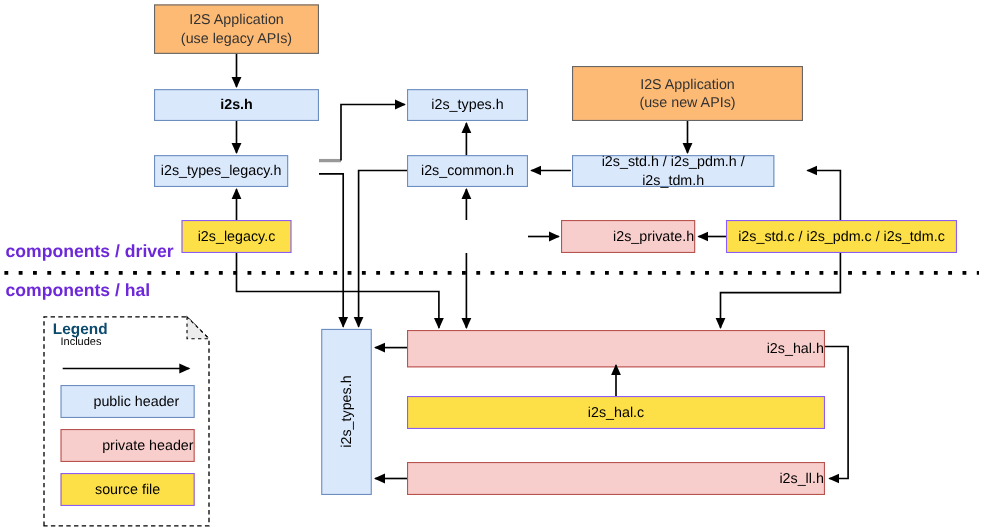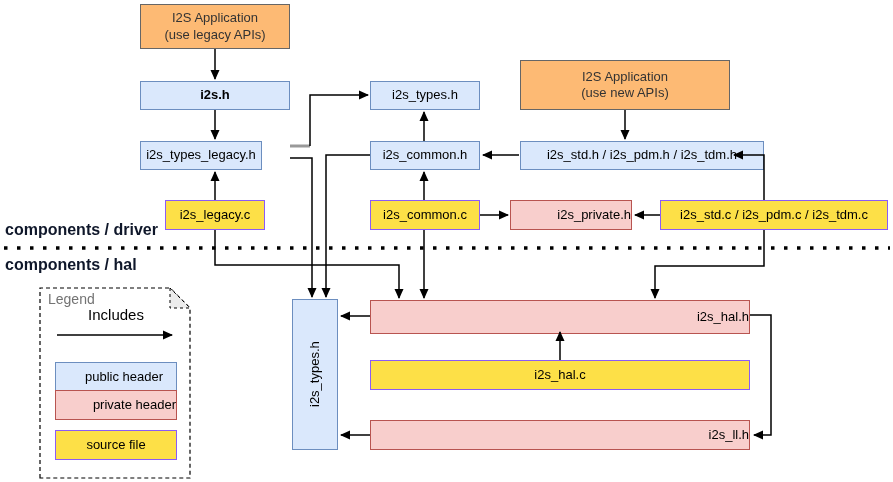--- a/index.html
+++ b/index.html
@@ -17,38 +17,38 @@
     font-size:13px;color:#000000;
     box-sizing:border-box;
     line-height:1.25;
   }
   .node.public{background:#dae8fc;border:1px solid #6c8ebf;}
   .node.private{background:#f8cecc;border:1px solid #b85450;justify-content:flex-end;}
   .node.source{background:#fde047;border:1px solid #8b5cf6;}
   .node.app{background:#fdba74;border:1px solid #666666;color:#333333;}
   .section-label{
     position:absolute;
-    font-size:16px;font-weight:bold;color:#0f172a;
+    font-size:16px;font-weight:bold;color:#6d28d9;
     white-space:nowrap;
   }
   .vertical-text{
     transform:rotate(-90deg);
     white-space:nowrap;
   }
   #edge-layer{
     position:absolute;left:0;top:0;width:893px;height:482px;
     pointer-events:none;
   }
   .legend-title{
     position:absolute;left:48px;top:291px;
-    font-size:14px;font-weight:normal;color:#737373;
+    font-size:14px;font-weight:bold;color:#0c4a6e;
   }
   .legend-includes{
     position:absolute;left:55px;top:306px;width:122px;
-    text-align:center;font-size:15px;color:#000;
+    font-size:10px;color:#000;
   }
   .legend-item{
     left:55px;width:122px;height:30px;
   }
 </style>
 </head>
 <body>
 
 <div id="canvas">
 
@@ -69,37 +69,34 @@
   </div>
 
   <div class="node public" style="left:370px;top:81px;width:110px;height:29px;">
     <span>i2s_types.h</span>
   </div>
 
   <div class="node public" style="left:370px;top:141px;width:110px;height:29px;">
     <span>i2s_common.h</span>
   </div>
 
-  <div class="node source" style="left:370px;top:200px;width:110px;height:30px;">
-    <span>i2s_common.c</span>
-  </div>
 
   <div class="node private" style="left:510px;top:200px;width:122px;height:30px;">
     <span>i2s_private.h</span>
   </div>
 
   <div class="node app" style="left:520px;top:60px;width:210px;height:50px;">
     <div><span>I2S Application</span><br><span>(use new APIs)</span></div>
   </div>
 
-  <div class="node public" style="left:520px;top:141px;width:244px;height:29px;">
+  <div class="node public" style="left:520px;top:141px;width:184px;height:29px;">
     <span>i2s_std.h / i2s_pdm.h / i2s_tdm.h</span>
   </div>
 
-  <div class="node source" style="left:660px;top:200px;width:228px;height:30px;">
+  <div class="node source" style="left:660px;top:200px;width:210px;height:30px;">
     <span>i2s_std.c / i2s_pdm.c / i2s_tdm.c</span>
   </div>
 
   <div class="section-label" style="left:5px;top:221px;">components / driver</div>
   <div class="section-label" style="left:5px;top:256px;">components / hal</div>
 
   <div class="node public" style="left:292px;top:299px;width:46px;height:151px;">
     <span class="vertical-text">i2s_types.h</span>
   </div>
 
@@ -111,21 +108,21 @@
     <span>i2s_hal.c</span>
   </div>
 
   <div class="node private" style="left:370px;top:420px;width:380px;height:30px;">
     <span>i2s_ll.h</span>
   </div>
 
   <div class="legend-title">Legend</div>
   <div class="legend-includes">Includes</div>
 
-  <div class="node public legend-item" style="position:absolute;top:362px;padding-left:16px;">
+  <div class="node public legend-item" style="position:absolute;top:350px;padding-left:16px;">
     <span>public header</span>
   </div>
   <div class="node private legend-item" style="position:absolute;top:390px;">
     <span>private header</span>
   </div>
   <div class="node source legend-item" style="position:absolute;top:430px;">
     <span>source file</span>
   </div>
 
   <svg id="edge-layer" viewBox="0 0 893 482" xmlns="http://www.w3.org/2000/svg">

